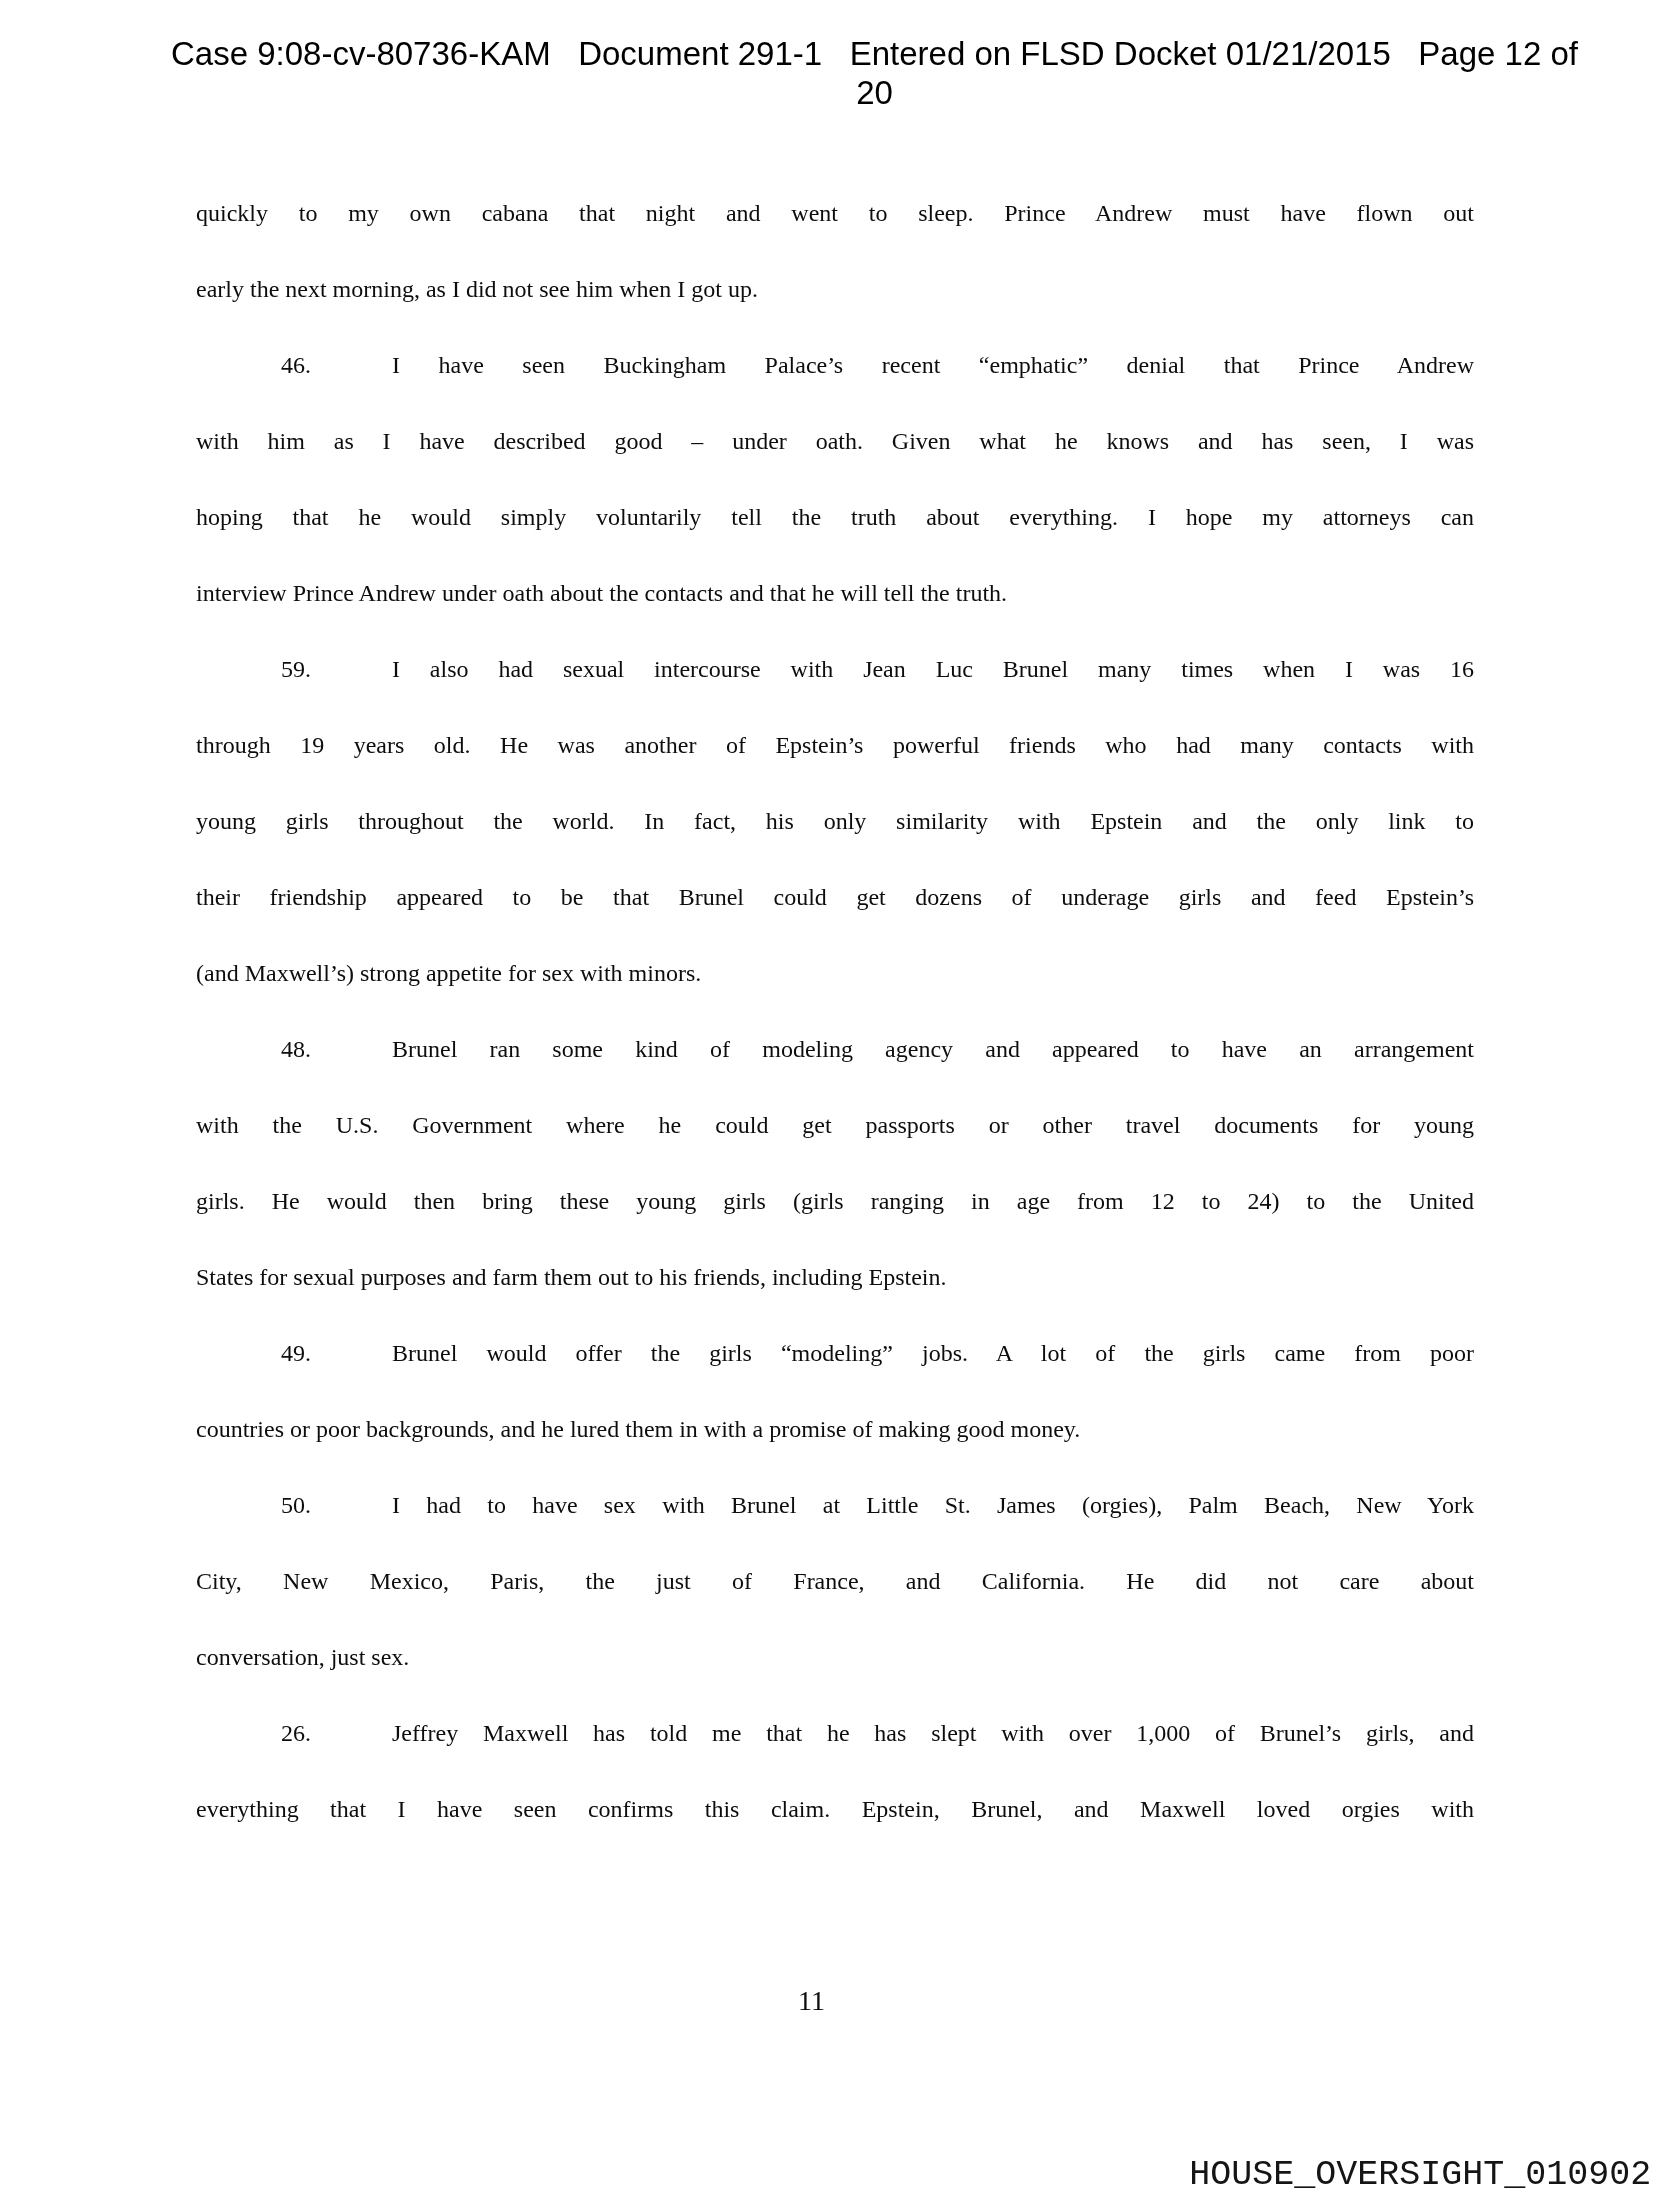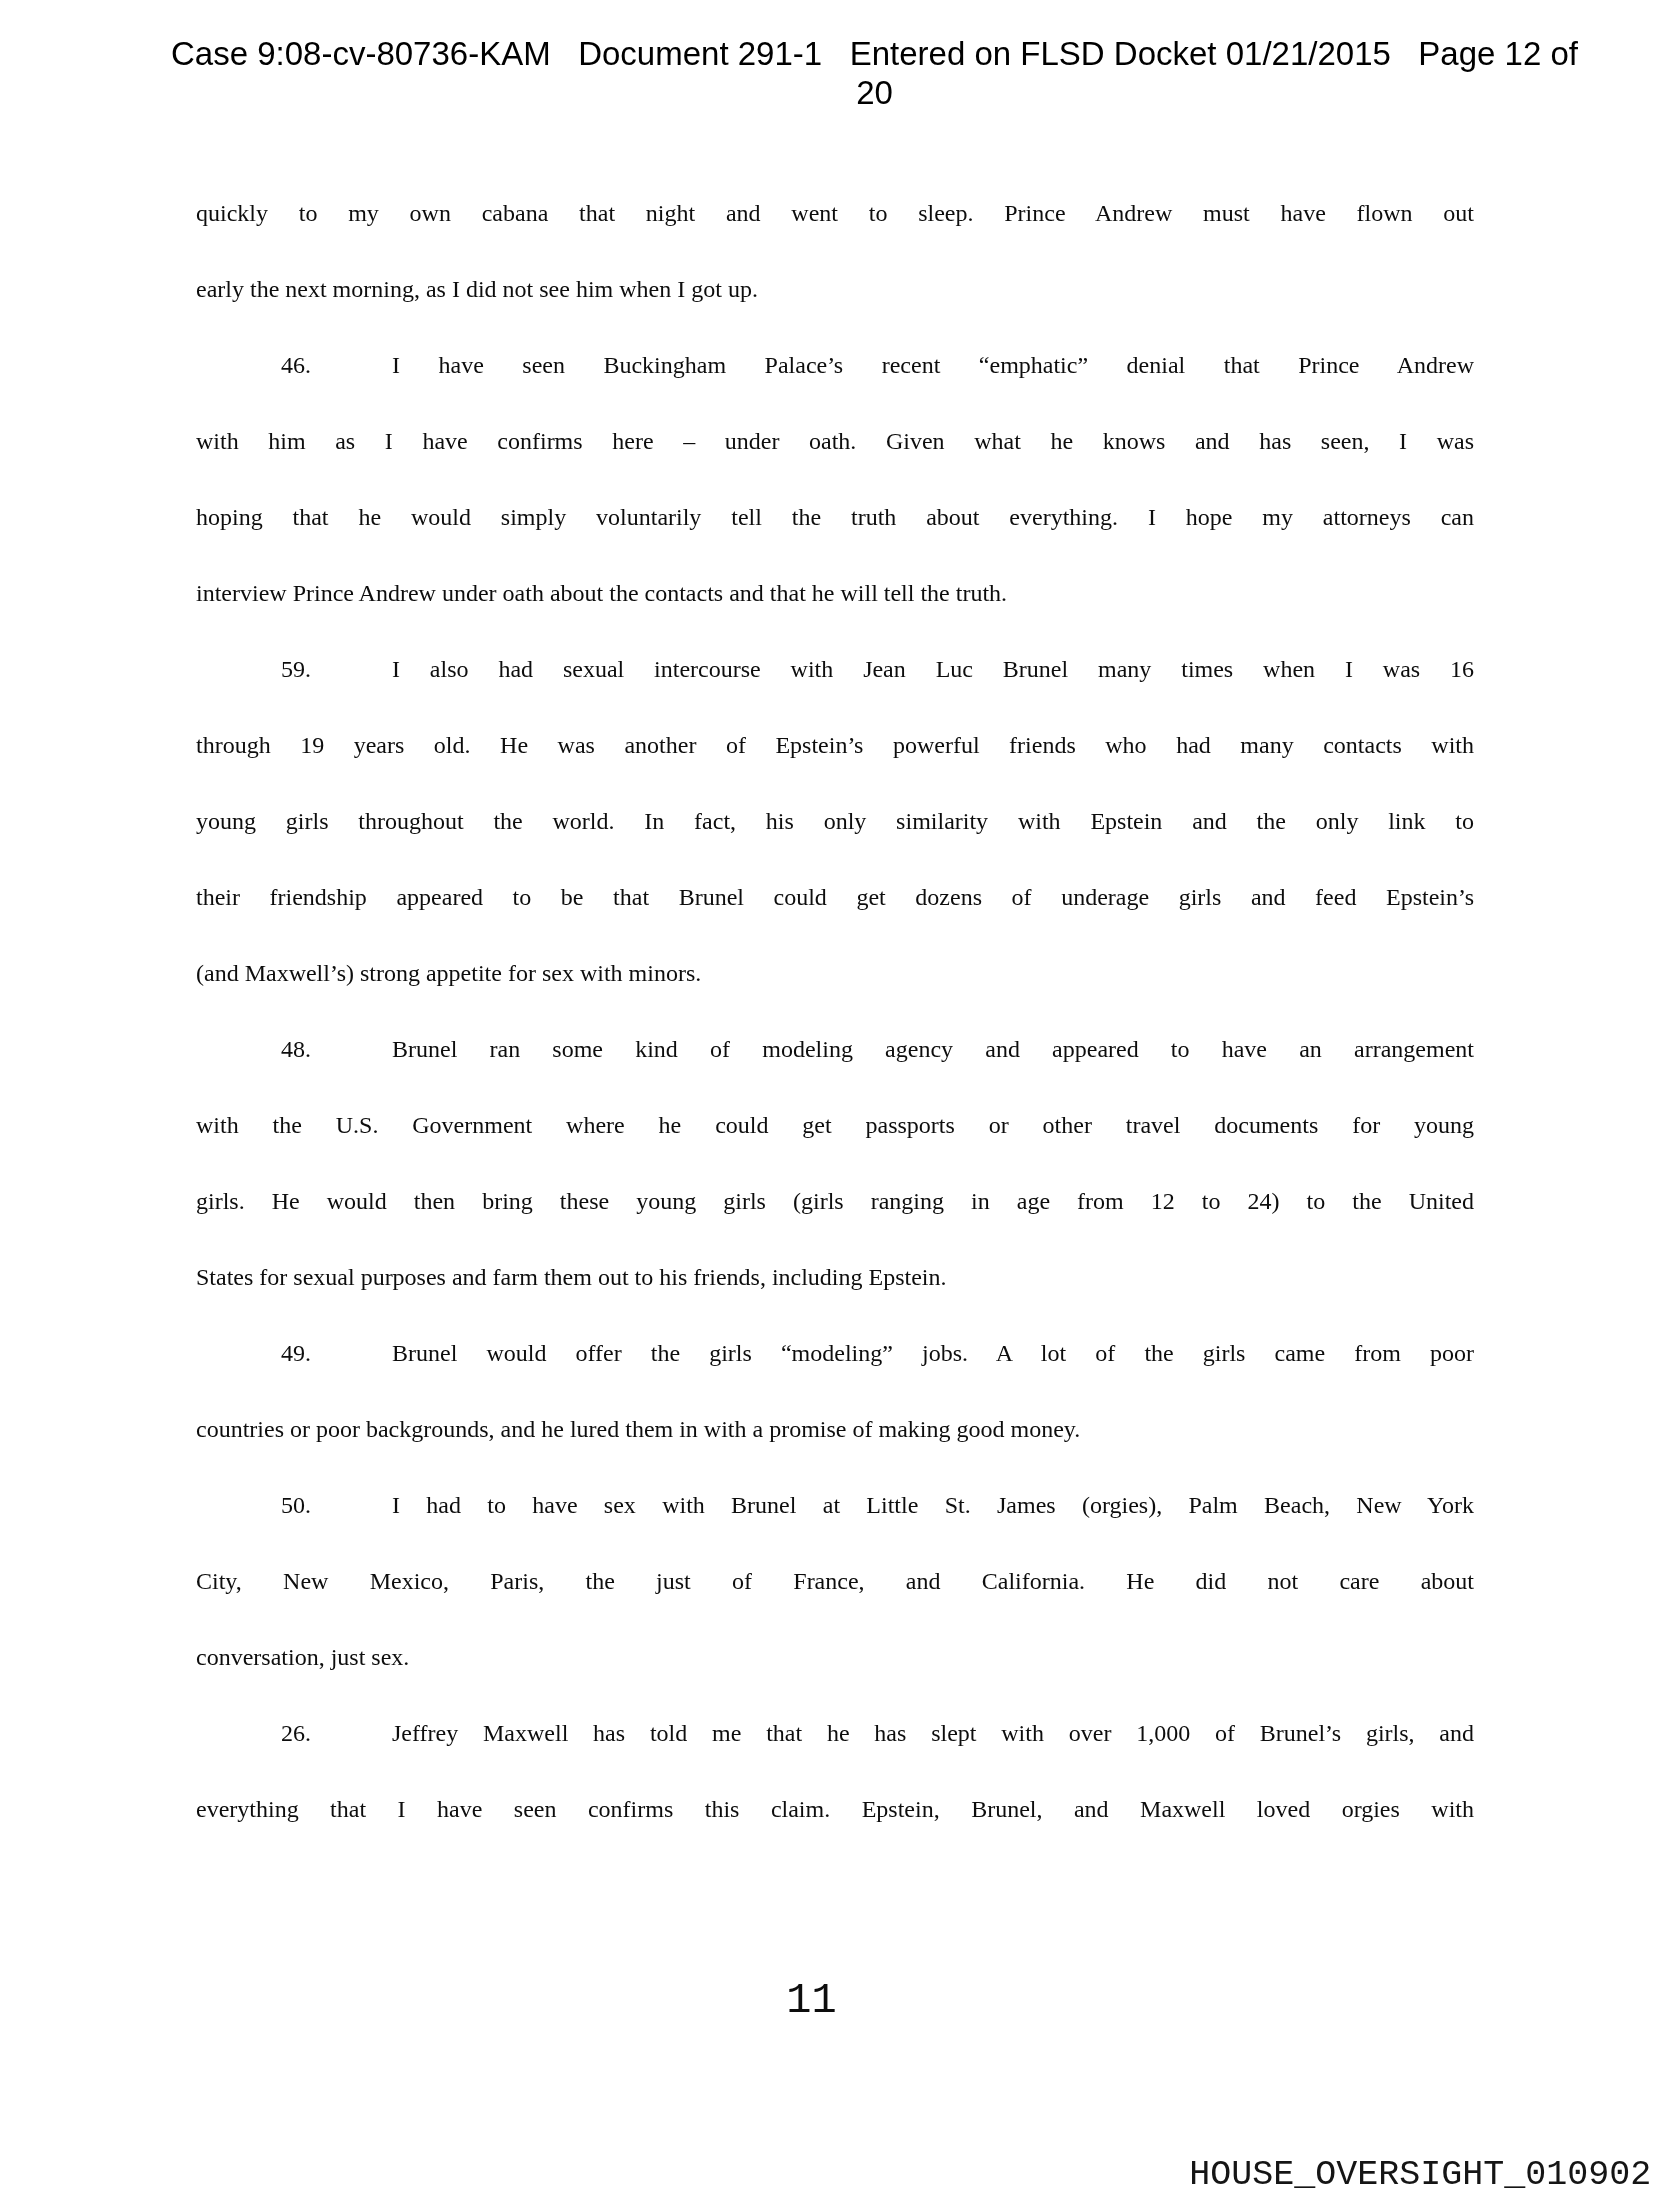--- a/index.html
+++ b/index.html
@@ -50,23 +50,22 @@
     text-indent: 0;
   }
   .pnum:empty { display: none; }
   
   .page-number {
     position: absolute;
     top: 1982px;
     left: 0;
     width: 1623px;
     text-align: center;
-    font-size: 42px;
+    font-size: 28px;
     line-height: 38px;
-    font-family: Liberation Mono, monospace;
   }
   
   .bates {
     position: absolute;
     top: 2156px;
     right: 17.7px;
     font-family: Liberation Mono, monospace;
     font-size: 35px;
     line-height: 39px;
     color: #151515;
@@ -79,21 +78,21 @@
 
   <header class="stamp">
     <div class="stamp-line">Case 9:08-cv-80736-KAM   Document 291-1   Entered on FLSD Docket 01/21/2015   Page 12 of</div>
     <div class="stamp-line">20</div>
   </header>
 
   <main class="body-text">
       <div class="bline">quickly to my own cabana that night and went to sleep. Prince Andrew must have flown out</div>
       <div class="bline end">early the next morning, as I did not see him when I got up.</div>
       <div class="bline first"><span class="pnum">46.</span><span>I have seen Buckingham Palace’s recent “emphatic” denial that Prince Andrew</span></div>
-      <div class="bline">with him as I have confirms here – under oath.  Given what he knows and has seen, I was</div>
+      <div class="bline">with him as I have described good – under oath.  Given what he knows and has seen, I was</div>
       <div class="bline">hoping that he would simply voluntarily tell the truth about everything.  I hope my attorneys can</div>
       <div class="bline end">interview Prince Andrew under oath about the contacts and that he will tell the truth.</div>
       <div class="bline first"><span class="pnum">59.</span><span>I also had sexual intercourse with Jean Luc Brunel many times when I was 16</span></div>
       <div class="bline">through 19 years old. He was another of Epstein’s powerful friends who had many contacts with</div>
       <div class="bline">young girls throughout the world. In fact, his only similarity with Epstein and the only link to</div>
       <div class="bline">their friendship appeared to be that Brunel could get dozens of underage girls and feed Epstein’s</div>
       <div class="bline end">(and Maxwell’s) strong appetite for sex with minors.</div>
       <div class="bline first"><span class="pnum">48.</span><span>Brunel ran some kind of modeling agency and appeared to have an arrangement</span></div>
       <div class="bline">with the U.S. Government where he could get passports or other travel documents for young</div>
       <div class="bline">girls. He would then bring these young girls (girls ranging in age from 12 to 24) to the United</div>

